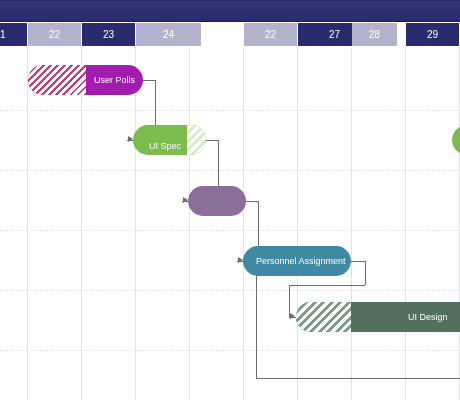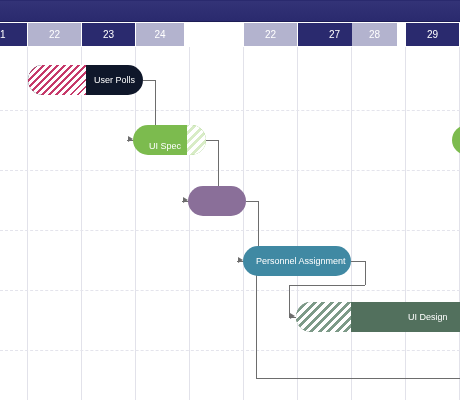--- a/index.html
+++ b/index.html
@@ -59,21 +59,21 @@
 <div id="gantt">
 
   <div class="banner">
     <div class="banner-inner"></div>
   </div>
 
   <div class="datehdr">
       <div class="daycell odd" style="left: -27px; width: 54px;">21</div>
       <div class="daycell even" style="left: 28px; width: 53px;">22</div>
       <div class="daycell odd" style="left: 82px; width: 53px;">23</div>
-      <div class="daycell even" style="left: 136px; width: 48px;">24</div>
+      <div class="daycell even" style="left: 136px; width: 65px;">24</div>
       <div class="daycell even" style="left: 244px; width: 53px;">22</div>
       <div class="daycell odd" style="left: 298px; width: 73px;">27</div>
       <div class="daycell even" style="left: 352px; width: 45px;">28</div>
       <div class="daycell odd" style="left: 406px; width: 53px;">29</div>
     </div>
 
   <div class="grid">
       <div class="vline major" style="left: 27px;"></div>
       <div class="vline major" style="left: 81px;"></div>
       <div class="vline major" style="left: 135px;"></div>
@@ -101,21 +101,21 @@
       <div class="conn h" style="left: 237px; top: 214px; width: 21px;"></div>
       <div class="arrow" style="left: 238px; top: 210px;"></div>
       <div class="conn h" style="left: 351px; top: 214px; width: 14px;"></div>
       <div class="conn v" style="left: 365px; top: 214px; height: 24px;"></div>
       <div class="conn h" style="left: 289px; top: 238px; width: 76px;"></div>
       <div class="conn v" style="left: 289px; top: 238px; height: 32px;"></div>
       <div class="conn h" style="left: 289px; top: 270px; width: 9px;"></div>
       <div class="arrow" style="left: 290px; top: 266px;"></div>
       <div class="conn v" style="left: 256px; top: 214px; height: 117px;"></div>
       <div class="conn h" style="left: 256px; top: 331px; width: 204px;"></div>
-      <div class="bar" style="left: 28px; top: 18px; width: 115px; background: #0f172a; text-align: right;">
+      <div class="bar" style="left: 28px; top: 18px; width: 115px; background: #a21caf; text-align: right;">
         <div class="hatch hatch-crimson" style="width: 58px; left: 0px;"></div>
         <div class="lbl" style="left: 66px;">User Polls</div>
       </div>
       <div class="bar" style="left: 133px; top: 78px; width: 73px; background: rgb(124, 187, 78);">
         <div class="hatch hatch-green" style="width: 19px; right: 0px;"></div>
         <div class="lbl" style="left: 16px; margin-top: 6px;">UI Spec</div>
       </div>
       <div class="bar" style="left: 188px; top: 139px; width: 58px; background: rgb(138, 111, 153);"></div>
       <div class="bar" style="left: 243px; top: 199px; width: 108px; background: rgb(64, 137, 163);">
         <div class="lbl" style="left: 13px;">Personnel Assignment</div>

